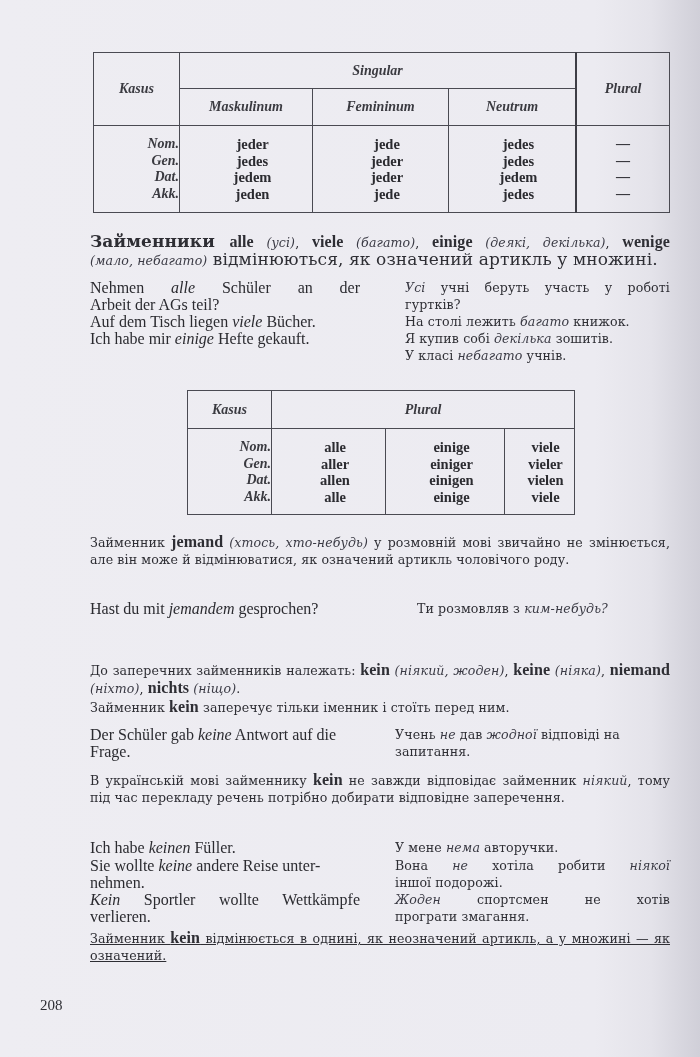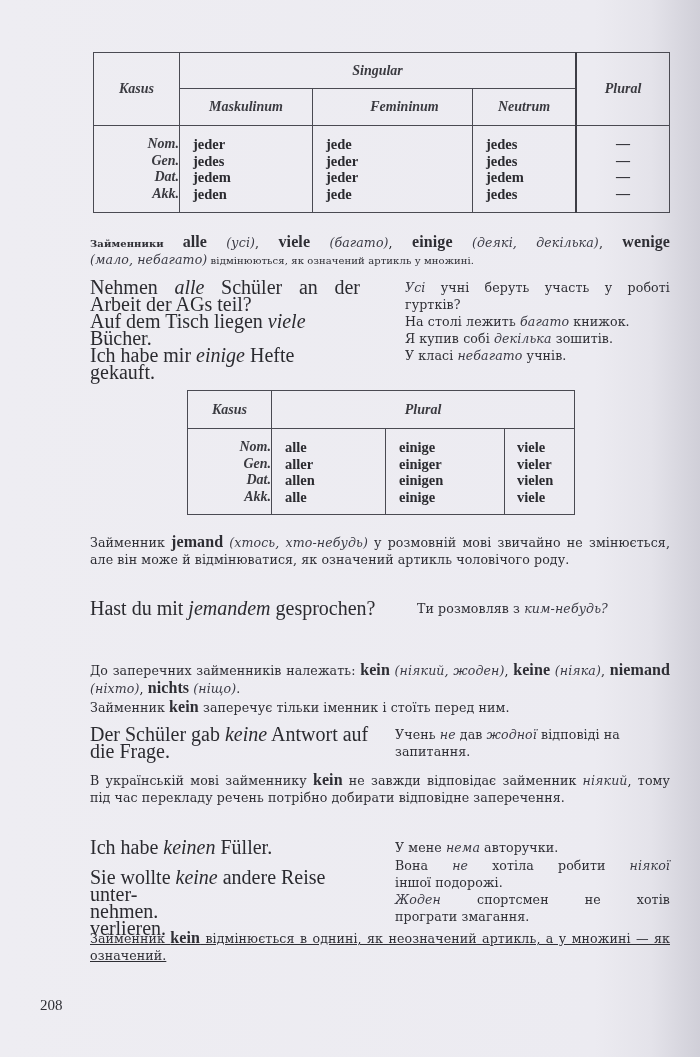--- a/index.html
+++ b/index.html
@@ -9,61 +9,61 @@
     font-family: "DejaVu Serif", "Liberation Serif", serif;
     color: #2a2a2e;
     position: relative;
   }
   .page {
     position: absolute; left: 0; top: 0; width: 700px; height: 1057px;
     background: linear-gradient(to right, #eeedf2 0%, #ecebf1 85%, #e4e3ea 93%, #d0cfd8 100%);
   }
   .t {
     position: absolute; font-family: "Liberation Serif", serif;
-    font-size: 20px; line-height: 17px; color: #2b2b30;
+    font-size: 16px; line-height: 17px; color: #2b2b30;
   }
   .ua { font-family: "DejaVu Serif", serif; font-size: 12.6px; line-height: 17px; color: #2e2e34; letter-spacing: 0.1px; }
   .b { font-weight: bold; }
   .i { font-style: italic; }
-  .uab { font-family: "DejaVu Serif", serif; font-weight: bold; font-size: 10px; }
+  .uab { font-family: "DejaVu Serif", serif; font-weight: bold; font-size: 17px; }
   .kw { font-family: "Liberation Serif", serif; font-weight: bold; font-size: 16px; }
   .it-ua { font-family: "DejaVu Serif", serif; font-style: italic; font-size: 12.6px; color: #3a3a44; }
   .just { text-align: justify; text-align-last: justify; }
 
   
   table.grid {
     position: absolute; border-collapse: collapse;
     font-family: "Liberation Serif", serif; color: #2b2b30;
   }
   table.grid td, table.grid th {
     border: 1.3px solid #4a4a52; padding: 0; font-weight: bold;
   }
   .hdr { font-style: italic; font-size: 14px; text-align: center; color: #3a3a40; }
   .cases { font-style: italic; font-size: 14px; line-height: 16.5px; color: #3a3a40; text-align: right; vertical-align: top; }
-  .forms { font-size: 14.5px; line-height: 16.5px; vertical-align: top; text-align: left; }
+  .forms { font-size: 14.5px; line-height: 16.5px; vertical-align: top; text-align: center; }
   .dash { font-size: 14px; line-height: 16.5px; text-align: center; vertical-align: top; }
   .thick-l { border-left: 2.6px solid #3e3e46 !important; }
 
   .page-num { position: absolute; left: 40px; top: 997px; font-family: "Liberation Serif", serif; font-size: 15px; color: #2e2e34; }
 </style>
 </head>
 <body>
 
 <div class="page">
 
   <table class="grid" style="left:93px; top:52px; width:577px; height:161px;">
     <tbody>
         <tr style="height:36px;">
       <th rowspan="2" class="hdr" style="width:85px;">Kasus</th>
       <th colspan="3" class="hdr">Singular</th>
       <th rowspan="2" class="hdr thick-l" style="width:92px;">Plural</th>
     </tr>
     <tr style="height:37px;">
       <th class="hdr" style="width:132px;">Maskulinum</th>
-      <th class="hdr" style="width:135px;padding-left:24px;">Femininum</th>
+      <th class="hdr" style="width:135px;">Femininum</th>
       <th class="hdr">Neutrum</th>
     </tr>
     <tr>
       <td class="cases" style="padding:10px 0 0 20px;">
         <div>Nom.</div>
         <div>Gen.</div>
         <div>Dat.</div>
         <div>Akk.</div>
       </td>
       <td class="forms" style="padding:10px 0 0 13px;">
@@ -176,22 +176,23 @@
   <div class="t" style="left:90px; top:726px; width:280px;">
     <span>Der Schüler gab </span><span class="i">keine</span><span> Antwort auf die Frage.</span>
   </div>
 
   <div class="t ua" style="left:90px; top:771px; width:580px; text-align:justify;">
     <span>В українській мові займеннику </span><span class="kw">kein</span><span> не завжди відповідає займенник </span><span class="it-ua">ніякий</span><span>, тому під час перекладу речень потрібно добирати відповідне заперечення.</span>
   </div>
 
   <div class="t" style="left:90px; top:839px; width:270px;">
     <div><span>Ich habe </span><span class="i">keinen</span><span> Füller.</span></div>
-    <div style="margin-top:13px;"><span>Sie wollte </span><span class="i">keine</span><span> andere Reise unter-</span></div>
+    <div style="margin-top:1px;"><span>Sie wollte </span><span class="i">keine</span><span> andere Reise unter-</span></div>
     <div>nehmen.</div>
+    <div class="just"><span class="i">Kein</span><span> Sportler wollte Wettkämpfe</span></div>
     <div>verlieren.</div>
   </div>
 
   <div class="t ua" style="left:395px; top:839px; width:275px;">
     <div><span>У мене </span><span class="it-ua">нема</span><span> авторучки.</span></div>
     <div class="just" style="margin-top:1px;"><span>Вона </span><span class="it-ua">не</span><span> хотіла робити </span><span class="it-ua">ніякої</span></div>
     <div>іншої подорожі.</div>
     <div class="just"><span class="it-ua">Жоден</span><span> спортсмен не хотів</span></div>
     <div>програти змагання.</div>
   </div>

